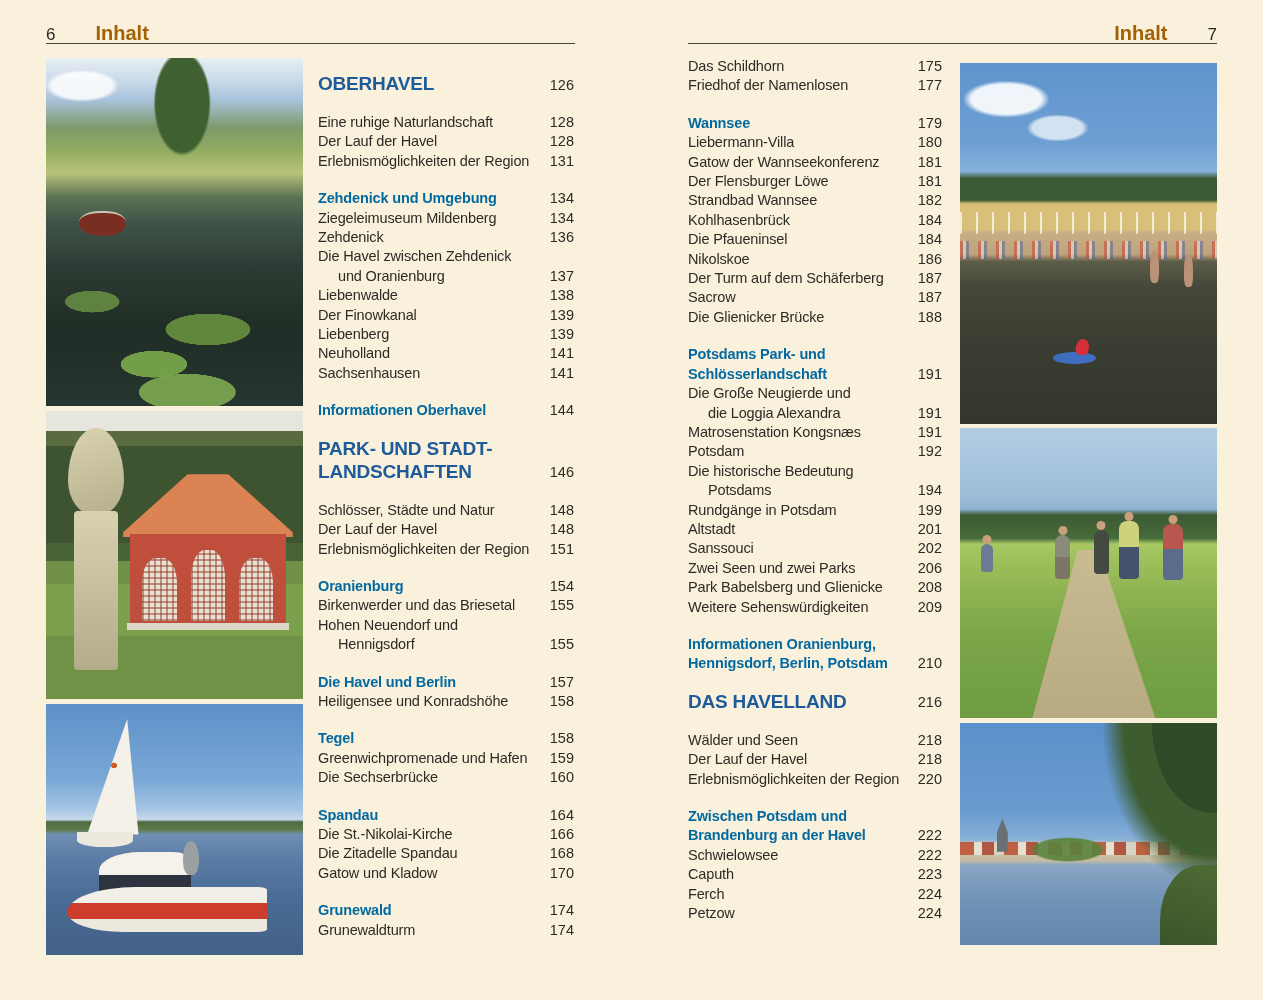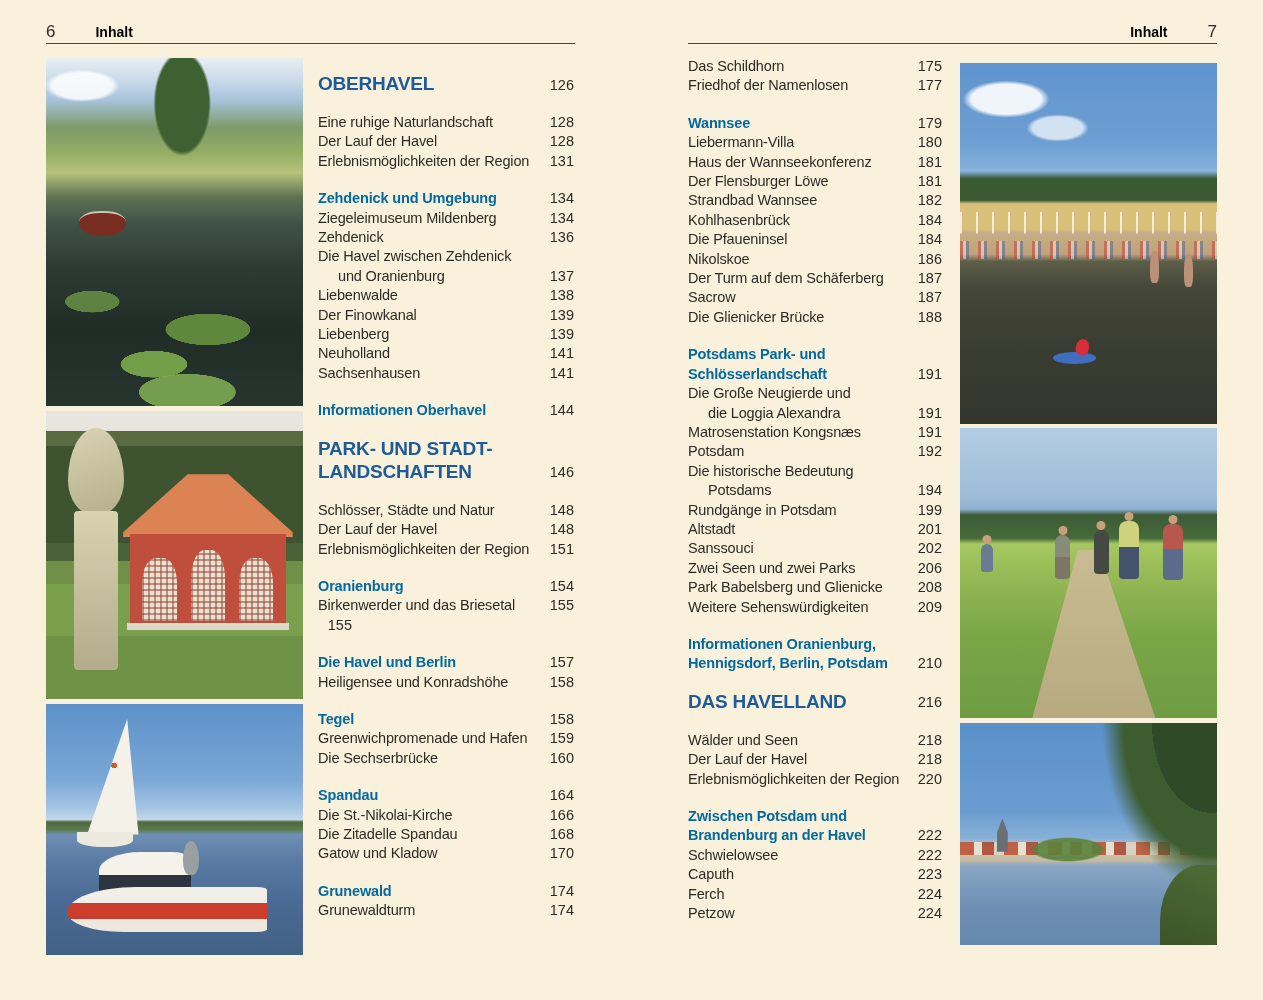--- a/index.html
+++ b/index.html
@@ -15,21 +15,21 @@
   
   .page-header{
     position:absolute;top:22px;height:22px;
     display:flex;align-items:baseline;gap:40px;
     border-bottom:1.5px solid #46433a;
     box-sizing:border-box;
   }
   .page-header.left{left:46px;width:529px;}
   .page-header.right{left:688px;width:529px;justify-content:flex-end;}
   .folio{font-size:17px;color:#2b2a24;}
-  .header-title{font-size:14px;font-weight:bold;color:#000000;}
+  .header-title{font-size:20px;font-weight:bold;color:#a16207;}
 
   
   .toc{position:absolute;}
   .toc.left{left:318px;top:72px;width:256px;}
   .toc.right{left:688px;top:57px;width:254px;}
   .toc-entry{display:flex;align-items:flex-end;}
   .toc-lines{flex:1;min-width:0;}
   .toc-line{
     font-size:14.5px;line-height:19.4px;color:#2c2b25;
     letter-spacing:-0.15px;white-space:nowrap;
@@ -314,20 +314,24 @@
           </div>
           <div class="toc-page">154</div>
         </div>
         <div class="toc-entry t-item gap0">
           <div class="toc-lines">
             <div class="toc-line">Birkenwerder und das Briesetal</div>
           </div>
           <div class="toc-page">155</div>
         </div>
         <div class="toc-entry t-item gap0">
+          <div class="toc-lines">
+            <div class="toc-line">Hohen Neuendorf und</div>
+            <div class="toc-line indent">Hennigsdorf</div>
+          </div>
           <div class="toc-page">155</div>
         </div>
         <div class="toc-entry t-section gap1">
           <div class="toc-lines">
             <div class="toc-line">Die Havel und Berlin</div>
           </div>
           <div class="toc-page">157</div>
         </div>
         <div class="toc-entry t-item gap0">
           <div class="toc-lines">
@@ -419,21 +423,21 @@
           <div class="toc-page">179</div>
         </div>
         <div class="toc-entry t-item gap0">
           <div class="toc-lines">
             <div class="toc-line">Liebermann-Villa</div>
           </div>
           <div class="toc-page">180</div>
         </div>
         <div class="toc-entry t-item gap0">
           <div class="toc-lines">
-            <div class="toc-line">Haus der Wannseekonferenz</div>
+            <div class="toc-line">Gatow der Wannseekonferenz</div>
           </div>
           <div class="toc-page">181</div>
         </div>
         <div class="toc-entry t-item gap0">
           <div class="toc-lines">
             <div class="toc-line">Der Flensburger Löwe</div>
           </div>
           <div class="toc-page">181</div>
         </div>
         <div class="toc-entry t-item gap0">

